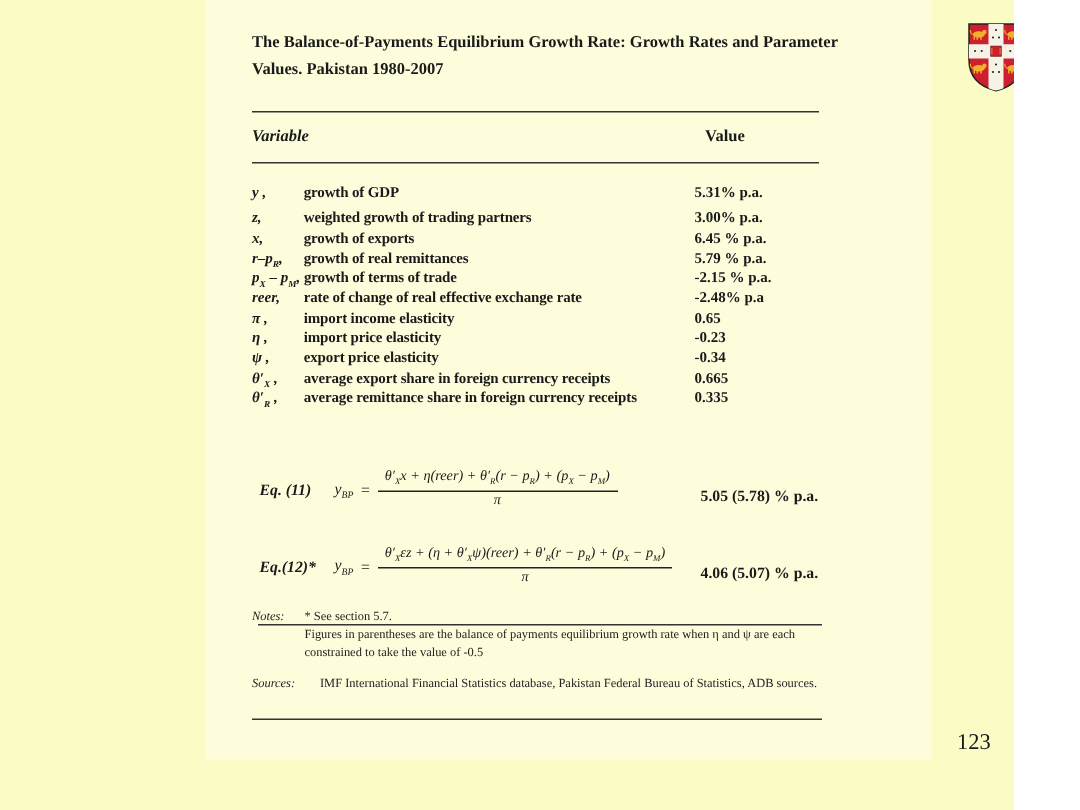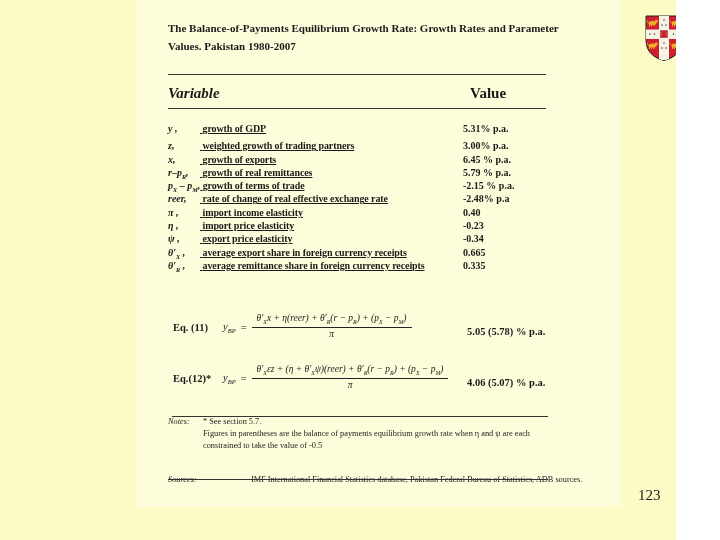--- a/index.html
+++ b/index.html
@@ -15,49 +15,49 @@
   }
   .title {
     position:absolute; left:31px; top:20px; width:398px;
     font-size:11px; font-weight:bold; line-height:1.6;
   }
   .rule { position:absolute; left:31px; width:378px; border-top:1.2px solid #333; }
   .rule1 { top:74px; }
   .rule2 { top:108px; }
   .rule3 { top:416px; left:35px; width:376px; }
   .rule4 { top:479px; width:380px; }
-  .thead { position:absolute; left:31px; top:85px; width:392px; font-size:15px; font-weight:bold; }
+  .thead { position:absolute; left:31px; top:85px; width:392px; font-size:11px; font-weight:bold; }
   .thead .variable { font-style:italic; }
   .thead .valuehdr { position:absolute; left:302px; top:0; font-style:normal; }
   .tbody { position:absolute; left:31px; top:122px; width:420px; font-size:10px; font-weight:bold; }
-  .trow { position:relative; height:13.3px; line-height:13.3px; white-space:nowrap;text-decoration:underline; }
+  .trow { position:relative; height:13.3px; line-height:13.3px; white-space:nowrap; }
   .trow:first-child { margin-bottom:4px; }
   .sym { display:inline-block; min-width:32px; font-style:italic; }
   .sym sub, .num sub, .lhs sub { font-size:0.62em; font-style:italic; }
   .desc { letter-spacing:-0.1px; }
   .val { position:absolute; left:295px; top:0; font-style:normal; }
   .section-title { position:absolute; left:31px; top:296px; font-size:10.5px; font-weight:bold; }
   .eq { position:absolute; left:36px; display:flex; align-items:center; font-size:10.5px; white-space:nowrap; }
   .eq1 { top:313px; }
   .eq2 { top:364px; }
-  .eq-label { font-weight:bold; width:50px; }
+  .eq-label { font-weight:bold; font-style:italic; width:50px; }
   .lhs { font-style:italic; margin-right:5px; }
   .eqsign { margin-right:5px; }
   .frac { display:inline-block; text-align:center; font-style:italic; font-size:9.5px; line-height:1.25; }
   .frac .num { display:block; padding:0 5px 1px; border-bottom:1px solid #222; }
   .frac .den { display:block; padding-top:1px; }
   .eq-value { position:absolute; font-size:10.5px; font-weight:bold; white-space:nowrap; }
   .eqv1 { left:330px; top:326px; }
   .eqv2 { left:330px; top:377px; }
-  .notes { position:absolute; left:31px; top:416px; width:390px; font-size:8.3px; line-height:1.45; color:#222; }
+  .notes { position:absolute; left:31px; top:405px; width:390px; font-size:8.3px; line-height:1.45; color:#222; }
   .notes-row { display:flex; }
   .notes-label { font-style:italic; width:35px; flex:none; }
   .notes-body { width:352px; }
-  .sources-row { display:flex; margin-top:22px;gap:48px; }
-  .sources-text { white-space:nowrap; }
+  .sources-row { display:flex; margin-top:9px; }
+  .sources-text { white-space:nowrap;text-align:center; }
   .page-number { position:absolute; left:638px; top:487px; font-size:15px; }
   .crest { position:absolute; left:644px; top:14px; width:40px; height:48px; }
 </style>
 </head>
 <body>
 
 <div class="slide">
 
   <div class="panel">
 
@@ -99,21 +99,21 @@
         <span class="val">-2.15 % p.a.</span>
       </div>
       <div class="trow">
         <span class="sym"><span>reer,</span><sub></sub><span></span><sub></sub><span></span></span>
         <span class="desc">rate of change of real effective exchange rate</span>
         <span class="val">-2.48% p.a</span>
       </div>
       <div class="trow">
         <span class="sym"><span>π ,</span><sub></sub><span></span><sub></sub><span></span></span>
         <span class="desc">import income elasticity</span>
-        <span class="val">0.40</span>
+        <span class="val">0.65</span>
       </div>
       <div class="trow">
         <span class="sym"><span>η ,</span><sub></sub><span></span><sub></sub><span></span></span>
         <span class="desc">import price elasticity</span>
         <span class="val">-0.23</span>
       </div>
       <div class="trow">
         <span class="sym"><span>ψ ,</span><sub></sub><span></span><sub></sub><span></span></span>
         <span class="desc">export price elasticity</span>
         <span class="val">-0.34</span>

